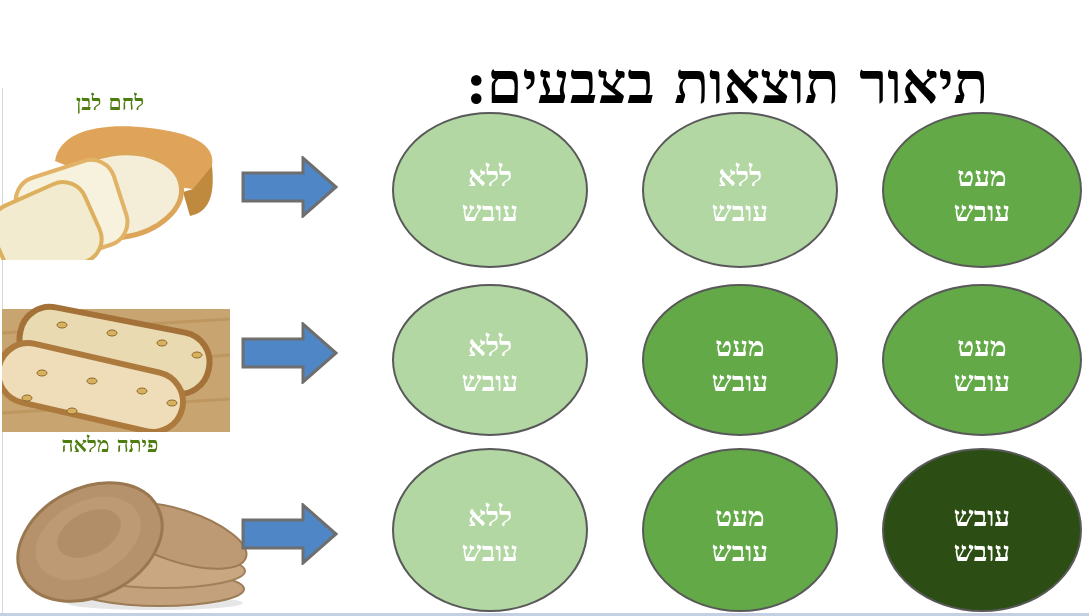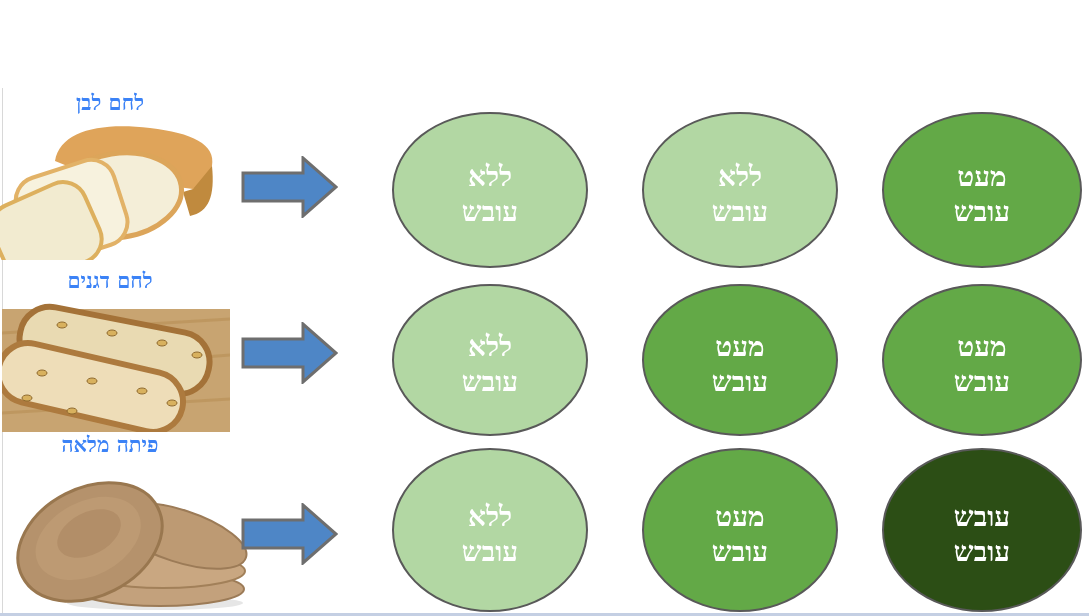--- a/index.html
+++ b/index.html
@@ -17,21 +17,21 @@
   .title{
     position:absolute;left:388px;top:2px;width:678px;height:86px;
     font-family:"DejaVu Serif","Liberation Serif","DejaVu Sans",serif;
     font-size:57px;font-weight:bold;color:#000;
     text-align:center;direction:rtl;line-height:86px;white-space:nowrap;
   }
 
   .bread-label{
     position:absolute;left:25px;width:170px;
     font-family:"DejaVu Serif","Liberation Serif","DejaVu Sans",serif;
-    font-size:21px;font-weight:bold;color:#3b82f6;text-align:center;direction:rtl;
+    font-size:21px;font-weight:bold;color:#4d7c0f;text-align:center;direction:rtl;
   }
   .label-r0{top:90px;}
   .label-r1{top:268px;}
   .label-r2{top:432px;}
 
   .bread-img{position:absolute;}
   .img-r0{left:0;top:116px;width:230px;height:144px;}
   .img-r1{left:2px;top:303px;width:228px;height:129px;}
   .img-r2{left:5px;top:464px;width:250px;height:148px;}
 
@@ -60,20 +60,21 @@
   .row0{top:112px;height:156px;}
   .row1{top:284px;height:152px;}
   .row2{top:448px;height:164px;}
 </style>
 </head>
 <body>
 
 <div class="slide">
   <div class="edge-left"></div>
 
+  <h1 class="title">תיאור תוצאות בצבעים:</h1>
 
   <div class="bread-label label-r0">לחם לבן</div>
 
   <svg class="bread-img img-r0" viewBox="0 0 230 144" aria-hidden="true">
     <path d="M55,45 C60,15 100,6 150,12 C192,17 216,28 212,50 C210,63 204,71 193,73 L92,60 Z" fill="#dfa45a"></path>
     <path d="M193,73 L212,50 C215,80 209,96 190,100 L183,76 Z" fill="#c08a3e"></path>
     <g transform="rotate(-9 115 80)">
       <ellipse cx="118" cy="80" rx="64" ry="42" fill="#f4eed8" stroke="#dca55a" stroke-width="5"></ellipse>
     </g>
     <g transform="rotate(-18 70 100)">
@@ -94,21 +95,20 @@
   </div>
   <div class="cell col1 row0" data-level="none">
     <span>ללא</span>
     <span>עובש</span>
   </div>
   <div class="cell col2 row0" data-level="little">
     <span>מעט</span>
     <span>עובש</span>
   </div>
 
-  <div class="bread-label label-r1">לחם דגנים</div>
 
   <svg class="bread-img img-r1" viewBox="0 0 228 129" aria-hidden="true">
     <rect x="0" y="6" width="228" height="123" fill="#c8a471"></rect>
     <path d="M0,30 L228,16 M0,70 L228,52 M0,110 L228,96" stroke="#b78f55" stroke-width="3" fill="none" opacity="0.6"></path>
     <g transform="rotate(11 110 50)">
       <rect x="16" y="16" width="192" height="62" rx="30" fill="#e9dab2" stroke="#a47238" stroke-width="6"></rect>
     </g>
     <g transform="rotate(13 95 88)">
       <rect x="-6" y="56" width="188" height="60" rx="30" fill="#eeddb8" stroke="#ad7a3e" stroke-width="6"></rect>
     </g>

